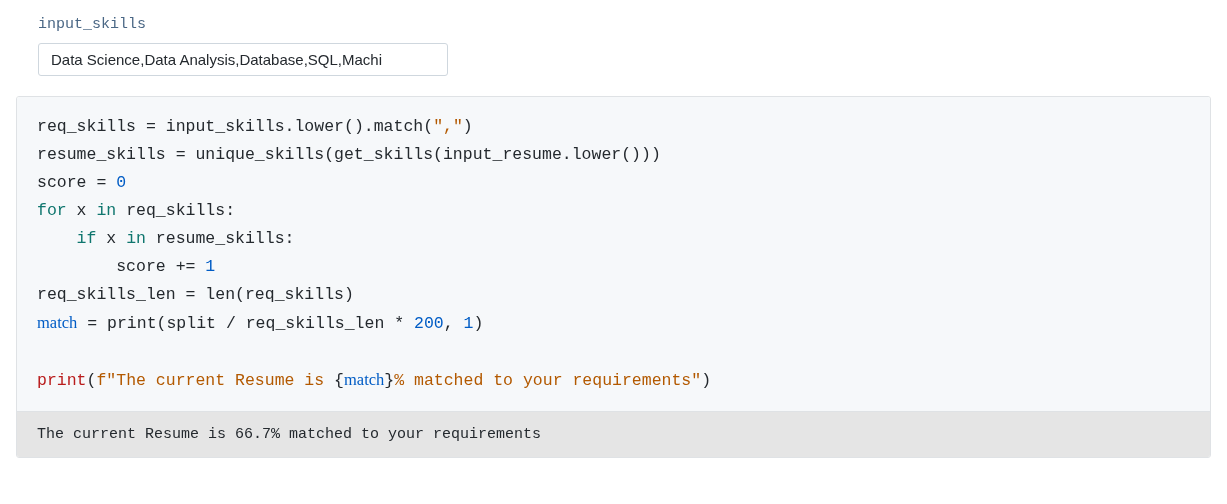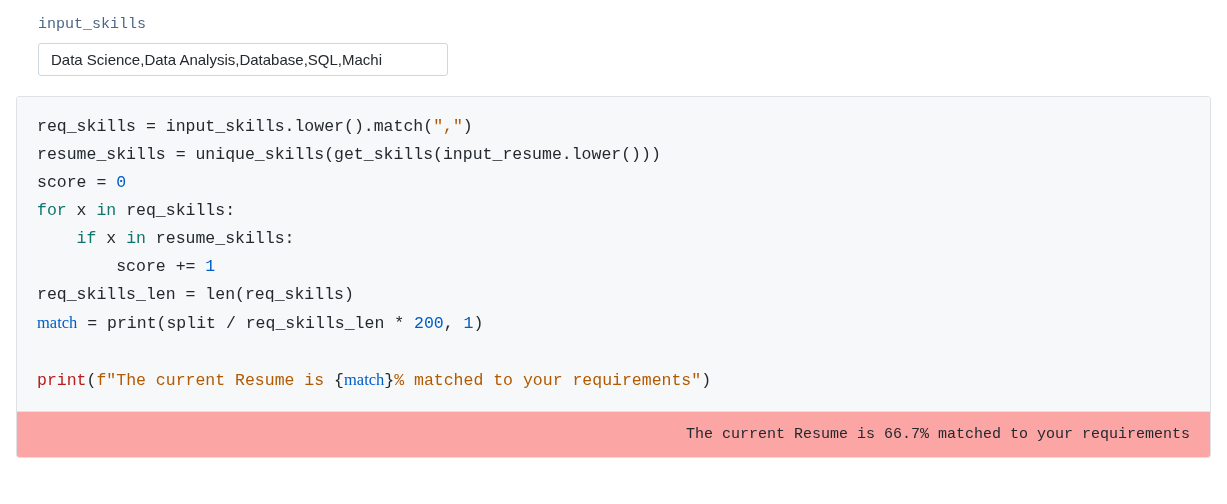--- a/index.html
+++ b/index.html
@@ -39,26 +39,25 @@
     background: #f6f8fa;
     padding: 16px 20px;
     font-family: "SFMono-Regular", Consolas, "Liberation Mono", Menlo, monospace;
     font-size: 16.5px;
     line-height: 1.7;
     white-space: pre;
     color: #24292e;
     border-bottom: 1px solid #dfe2e5;
   }
   .output-block {
-    background: #fca5a5;
+    background: #e5e5e5;
     padding: 14px 20px;
     font-family: "SFMono-Regular", Consolas, "Liberation Mono", Menlo, monospace;
     font-size: 15px;
     color: #24292e;
-    text-align: right;
   }
   .c-kw  { color: #0f766e; } 
   .c-num { color: #005cc5; }
   .c-str { color: #b35900; }
   .c-name{ color: #005cc5; font-family: Liberation Serif, serif; }
   .c-builtin { color: #b91c1c; }
 </style>
 </head>
 <body>
 

